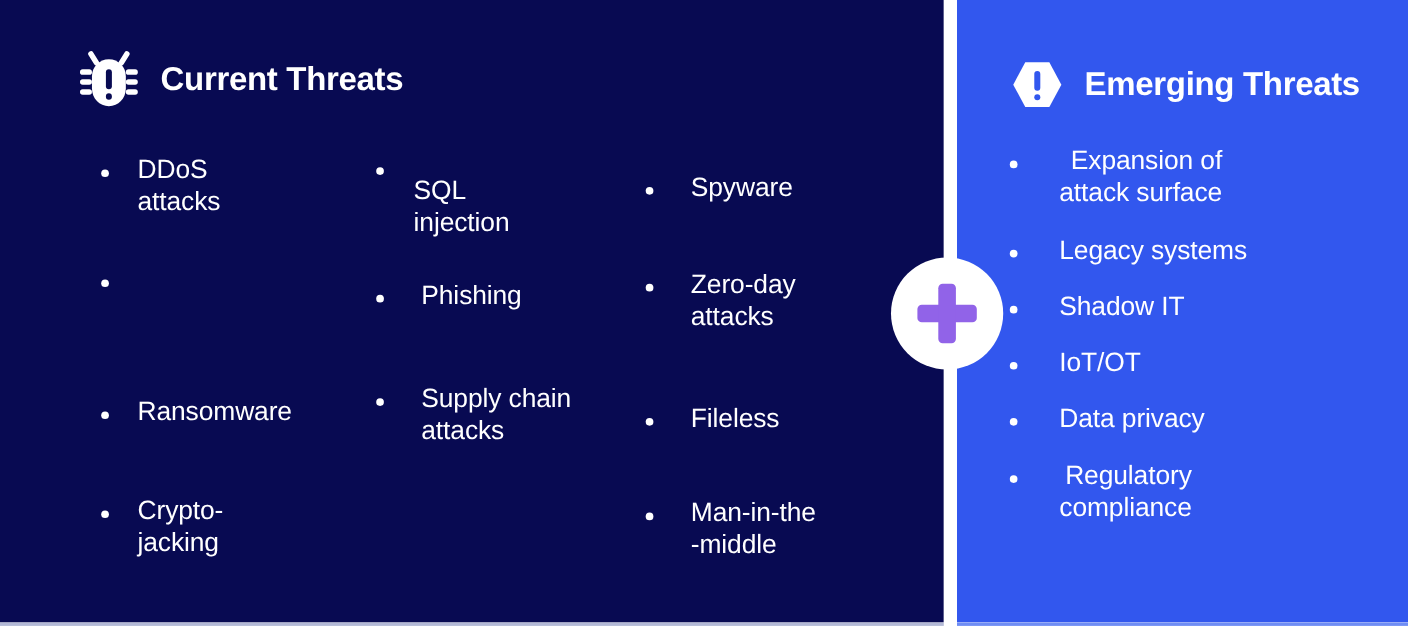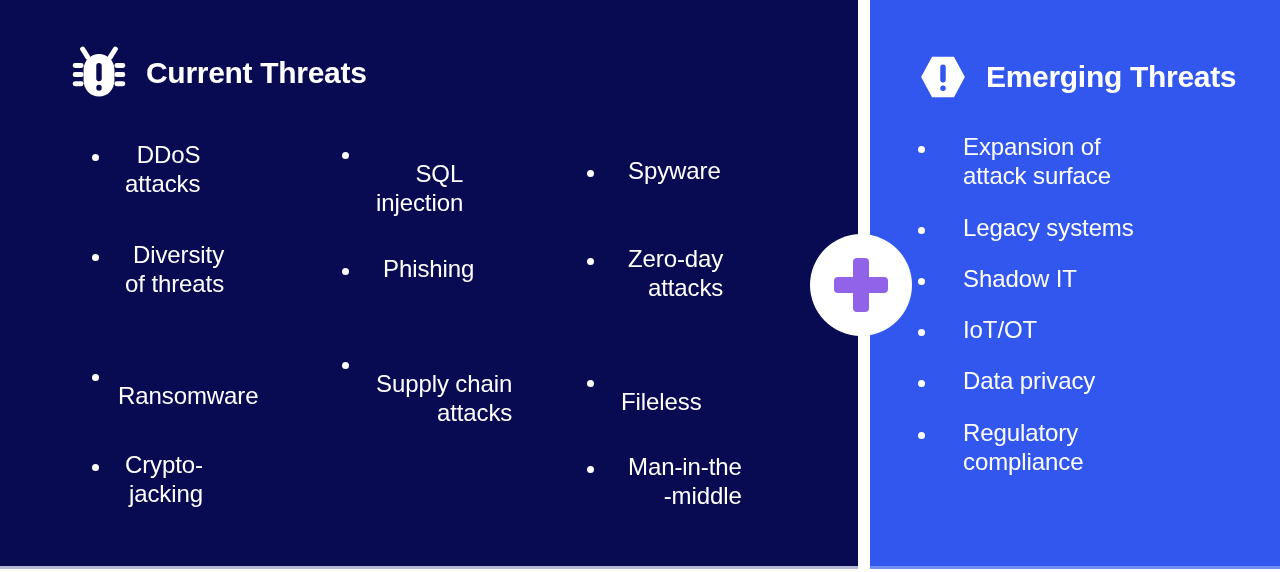--- a/index.html
+++ b/index.html
@@ -26,27 +26,27 @@
     position: absolute;
     top: 0;
     height: 566px;
     box-sizing: border-box;
   }
 
   .panel-current {
     left: 0;
     width: 858px;
     background: #080A52;
-    text-align: right;
   }
 
   .panel-emerging {
     left: 870px;
     width: 410px;
     background: #3257EE;
+    text-align: right;
   }
 
   
   .panel-header {
     display: flex;
     align-items: center;
     gap: 18px;
   }
 
   .panel-current .panel-header {
@@ -128,21 +128,21 @@
   .col-1 .threat-item { left: 22px; }
   .col-2 .threat-item { left: 12px; }
   .col-3 .threat-item { left: 12px; }
 
   .col-1 .item-label { margin-left: 26px; }
   .col-2 .item-label { margin-left: 34px; }
   .col-3 .item-label { margin-left: 34px; }
 
   .row-0 { top: 10px; }
   .row-1 { top: 110px; }
-  .row-2 { top: 230px; flex-direction: column; }
+  .row-2 { top: 230px; }
   .row-3 { top: 320px; }
 
   
   .col-2 .row-0 { top: 8px; flex-direction: column; }
   .col-2 .row-1 { top: 124px; }
   .col-2 .row-2 { top: 218px; }
   .col-2 .row-3 { top: 318px; }
 
   .col-3 .row-0 { top: 26px; }
   .col-3 .row-1 { top: 114px; }
@@ -270,22 +270,20 @@
     <div class="columns">
 
       <div class="col col-1">
         <div class="threat-item row-0">
           <span class="bullet"></span>
           <span class="item-label">DDoS
 attacks</span>
         </div>
         <div class="threat-item row-1">
           <span class="bullet"></span>
-          <span class="item-label">Diversity
-of threats</span>
         </div>
         <div class="threat-item row-2">
           <span class="bullet"></span>
           <span class="item-label">Ransomware</span>
         </div>
         <div class="threat-item row-3">
           <span class="bullet"></span>
           <span class="item-label">Crypto-
 jacking</span>
         </div>

